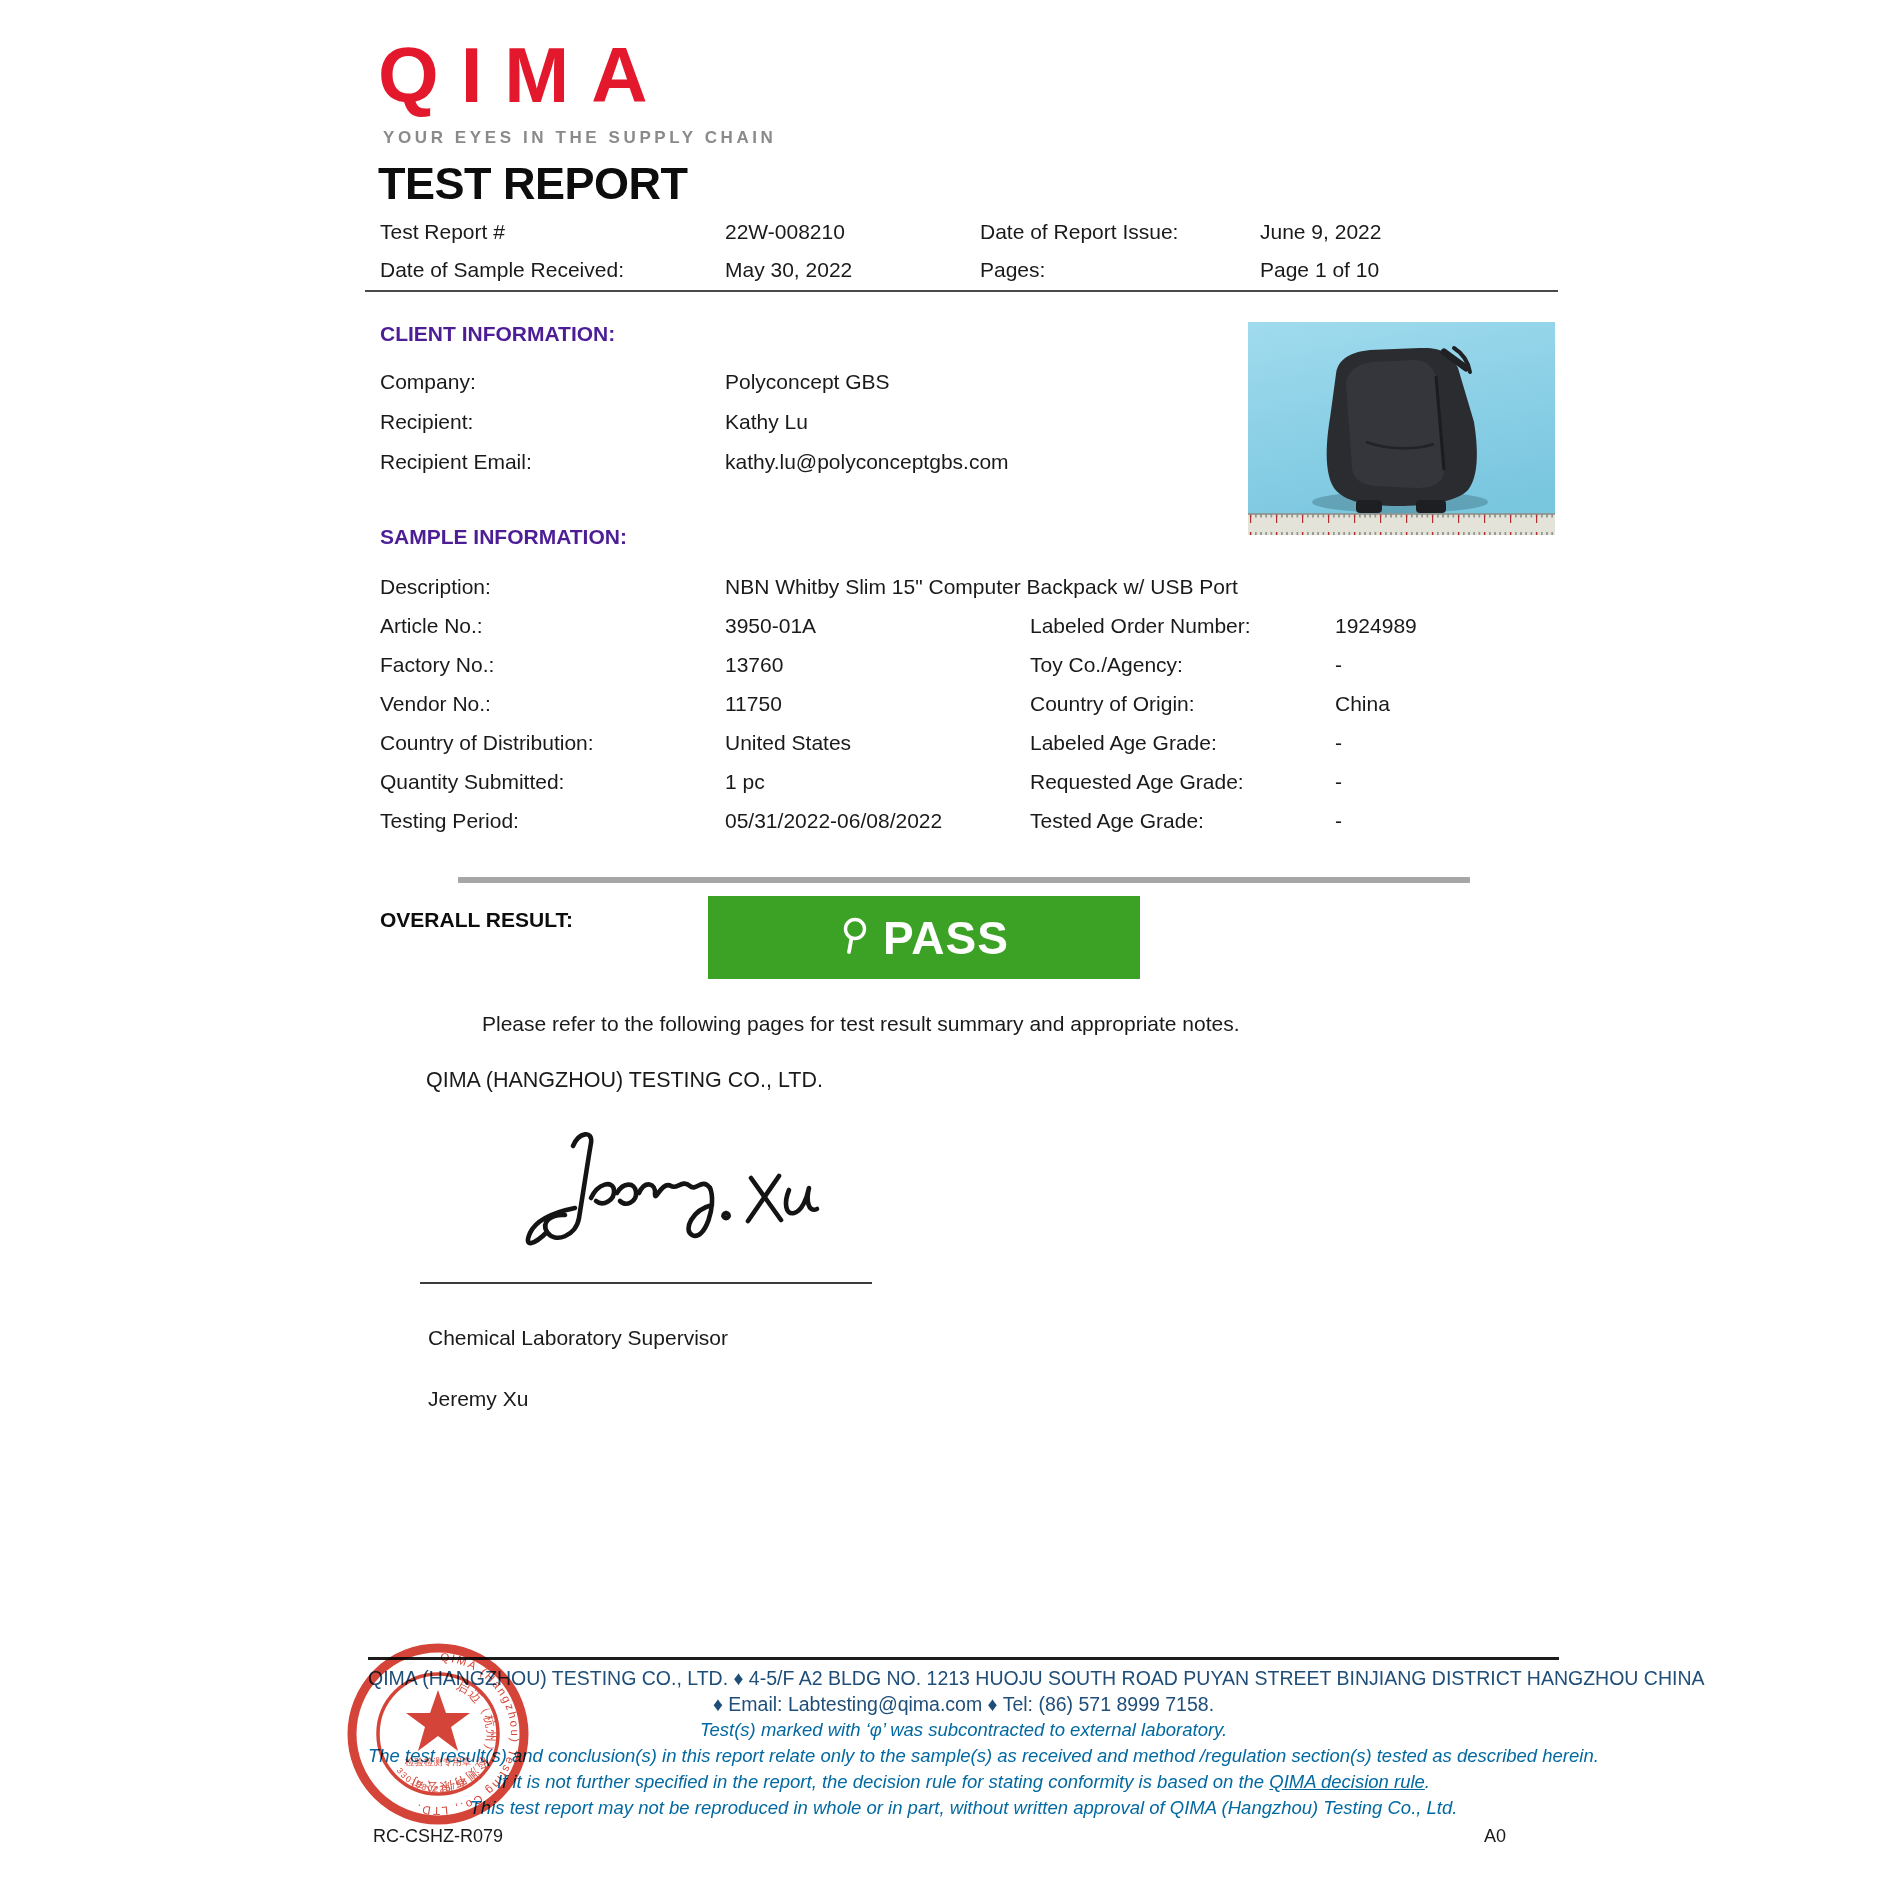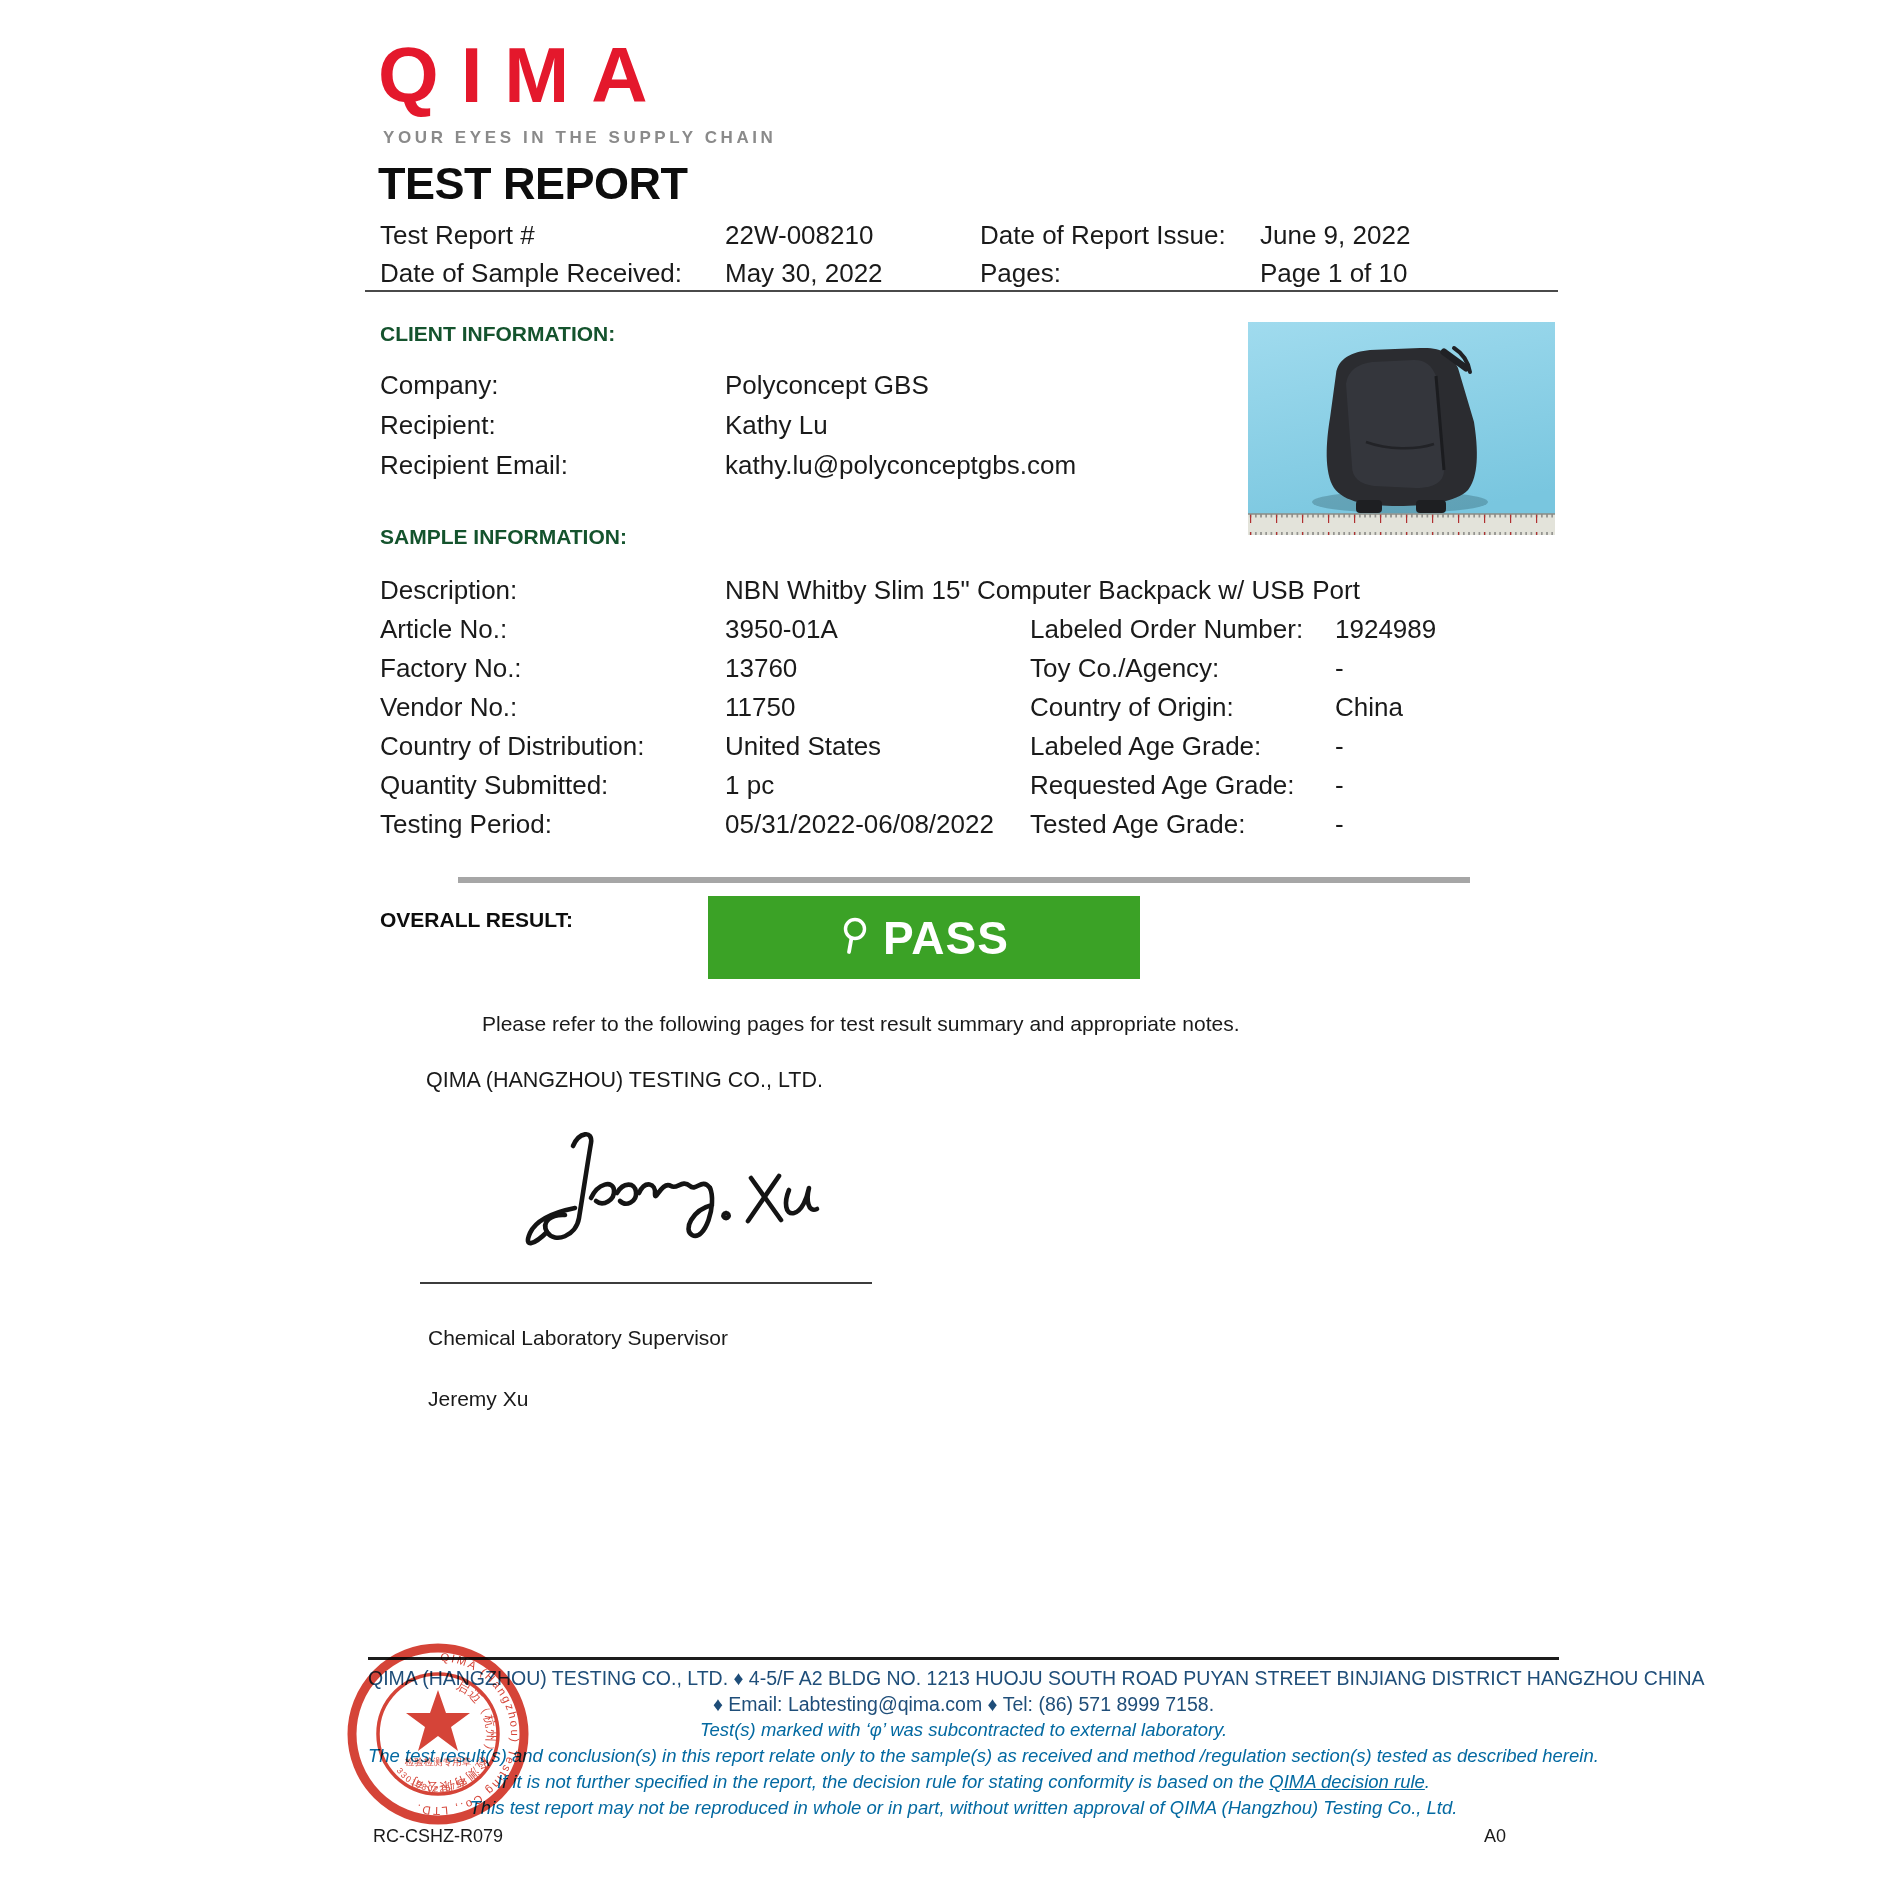--- a/index.html
+++ b/index.html
@@ -12,28 +12,28 @@
   
   .logo{left:378px;top:30px;font-size:78px;font-weight:bold;letter-spacing:22px;color:#e4182c;}
   .tagline{left:383px;top:128px;font-size:17px;font-weight:bold;letter-spacing:3.6px;color:#8a8a8a;}
 
   
   .title{left:378px;top:158px;font-size:45px;font-weight:800;letter-spacing:-0.5px;color:#0d0d0d;margin:0;}
 
   
   .sect{position:absolute;}
   .frow{position:absolute;left:0;height:39px;width:1200px;}
-  .frow span{position:absolute;top:0;font-size:26px;white-space:nowrap;}
+  .frow span{position:absolute;top:0;font-size:21px;white-space:nowrap;}
   .c1l{left:0;}
   .c1v{left:345px;}
   .meta .c2l{left:600px;}
   .meta .c2v{left:880px;}
   .samp .c2l{left:650px;}
   .samp .c2v{left:955px;}
-  .sect-head{position:absolute;left:0;top:0;font-size:21px;font-weight:bold;color:#14532d;white-space:nowrap;}
+  .sect-head{position:absolute;left:0;top:0;font-size:21px;font-weight:bold;color:#4c1d95;white-space:nowrap;}
 
   .hr1{left:365px;top:290px;width:1193px;height:0;border-top:2px solid #4a4a4a;}
   .hr2{left:458px;top:877px;width:1012px;height:6px;background:#a6a6a6;}
 
   
   .photo{left:1248px;top:322px;width:307px;height:213px;}
 
   
   .result-label{left:380px;top:908px;font-size:21px;font-weight:bold;color:#0d0d0d;}
   .pass-banner{

